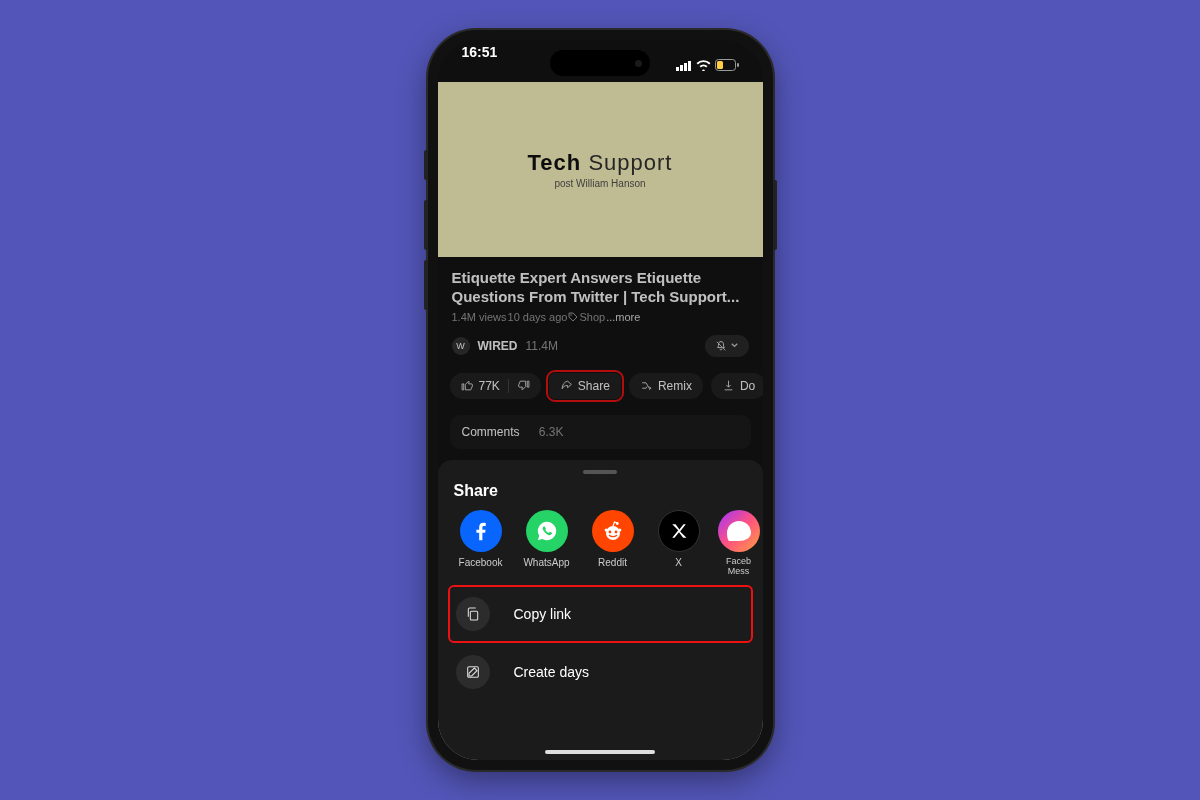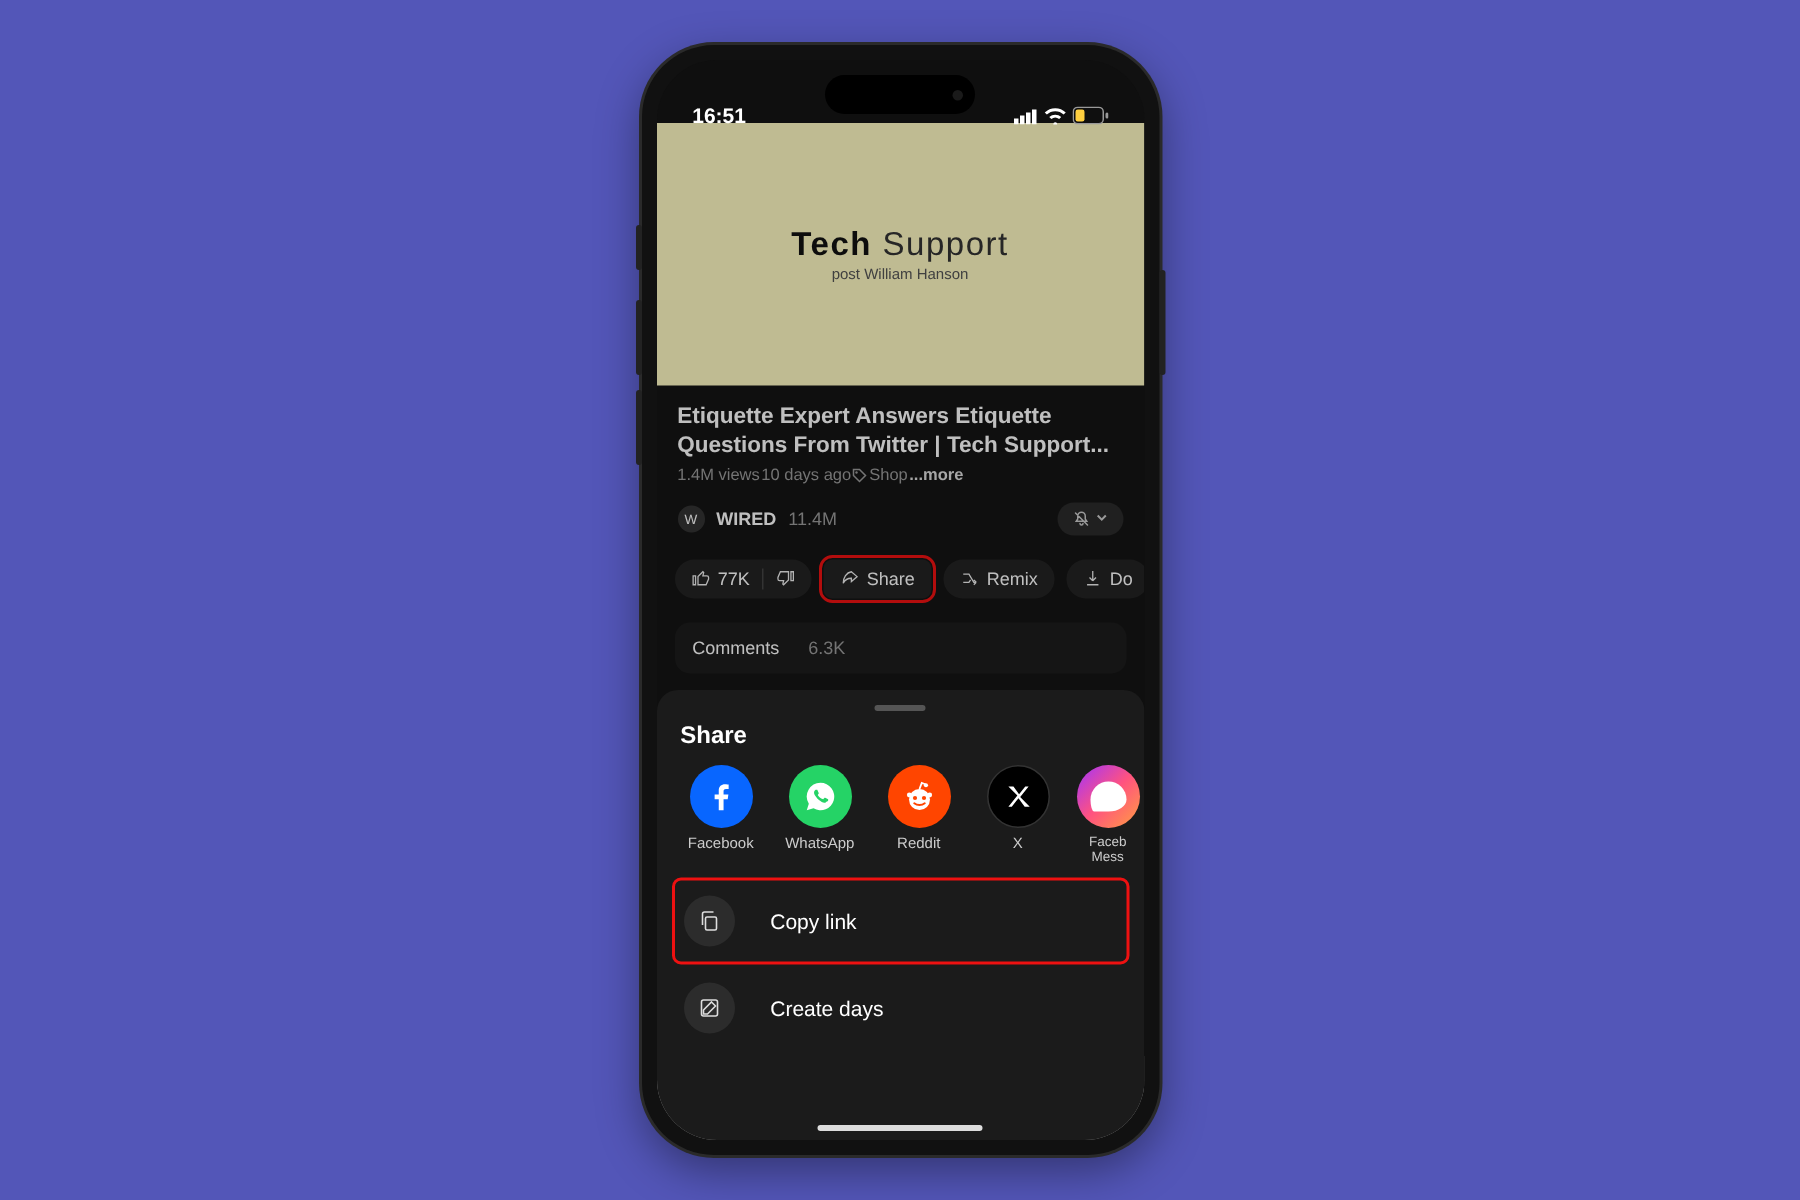--- a/index.html
+++ b/index.html
@@ -30,22 +30,22 @@
     position:relative;
     color:#fff;
   }
   .island {
     position:absolute; top:10px; left:50%; transform:translateX(-50%);
     width:100px; height:26px; background:#000; border-radius:16px; z-index:50;
     display:flex; align-items:center; justify-content:flex-end; padding-right:8px;
   }
   .island::after{content:""; width:7px;height:7px;border-radius:50%;background:#1a1a1a;}
   .status {
-    position:absolute; top:16px; left:0; right:0; height:42px;
-    display:flex; align-items:center; justify-content:space-between;
+    position:absolute; top:4px; left:0; right:0; height:42px;
+    display:flex; justify-content:space-between;
     padding:0 24px; font-size:14px; font-weight:600; z-index:40;
   }
   .status-r { display:flex; align-items:center; gap:4px;}
   .content { position:absolute; top:42px; bottom:0; left:0; right:0; overflow:hidden; filter:brightness(.75);}
   .thumb {
     height:175px; background:#fef9c3; display:flex; flex-direction:column;
     align-items:center; justify-content:center; color:#333;
   }
   .thumb .t1{font-size:22px; font-weight:300; letter-spacing:1px;}
   .thumb .t1 b{font-weight:600; color:#111;}
@@ -130,21 +130,21 @@
 
       <div class="meta">Etiquette Expert Answers Etiquette Questions From Twitter | Tech Support...</div>
       <div class="sub">
         <span>1.4M views</span>
         <span>10 days ago</span>
         <svg width="10" height="10" viewBox="0 0 10 10">
             <path d="M1 1h4l4 4-4 4-4-4z" fill="none" stroke="#9a9a9a"></path>
             <circle cx="3" cy="3" r="0.8" fill="#9a9a9a"></circle>
           </svg>
         <span>Shop</span>
-        <span style="color:#ddd;font-weight:700;">...more</span>
+        <span style="color:#ddd;font-weight:400;">...more</span>
       </div>
 
       <div class="chan">
         <span class="logo">W</span>
         <span class="name">WIRED</span>
         <span class="subs">11.4M</span>
         <span class="bell">
           <svg width="12" height="12" viewBox="0 0 24 24">
               <path d="M12 3a5 5 0 00-5 5v4l-2 3h14l-2-3V8a5 5 0 00-5-5zm-2 15a2 2 0 004 0M4 4l16 16" stroke="#ccc" stroke-width="2" fill="none" stroke-linecap="round"></path>
             </svg>

